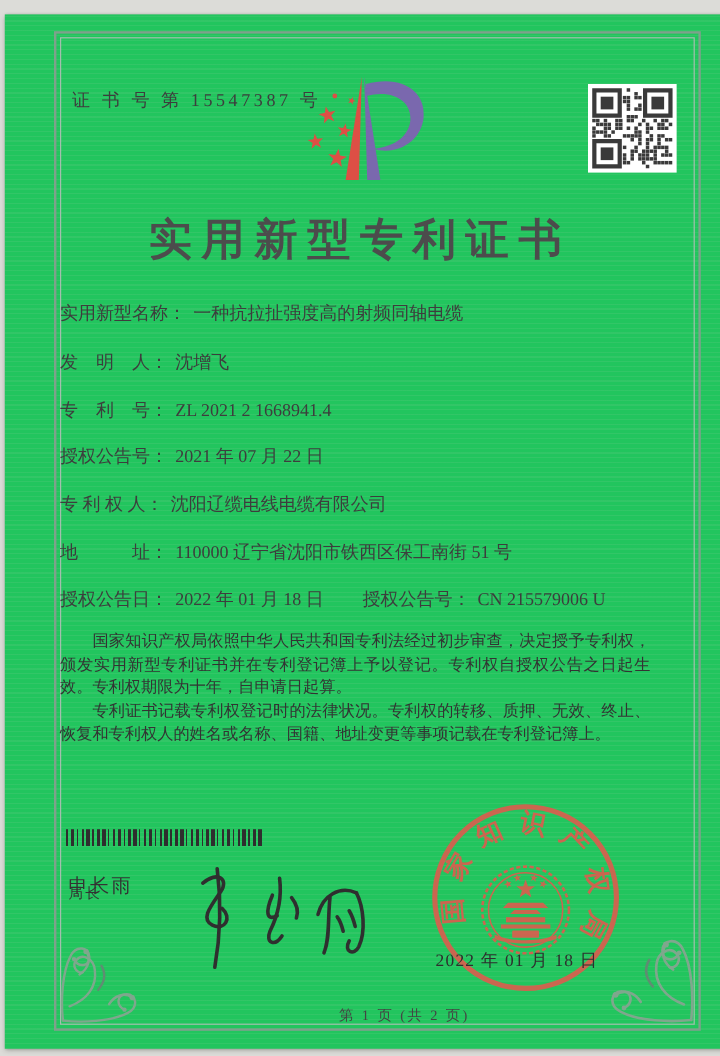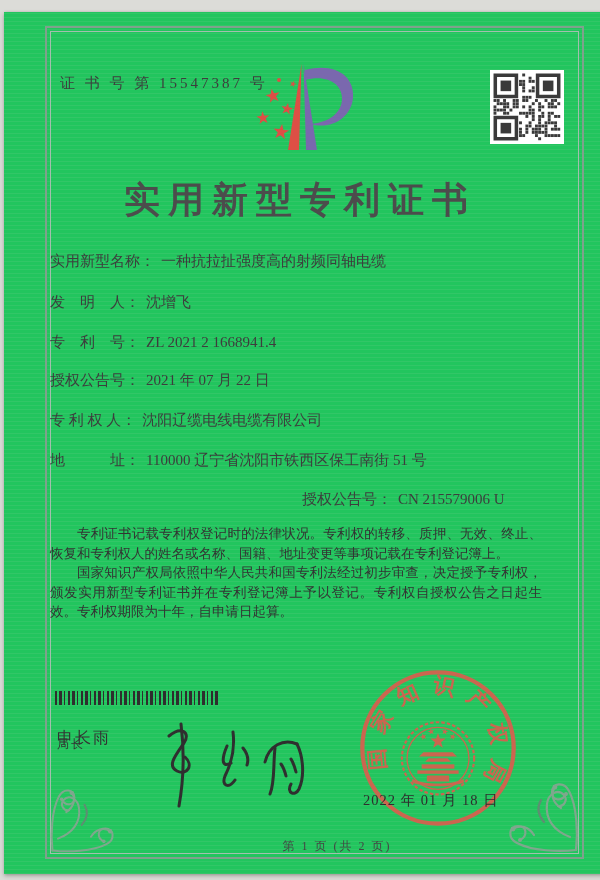--- a/index.html
+++ b/index.html
@@ -208,27 +208,28 @@
     <div class="title">实用新型专利证书</div>
 
     <div class="fields">
       <div class="frow" style="top:0px"><span>实用新型名称：</span><span class="val">一种抗拉扯强度高的射频同轴电缆</span></div>
       <div class="frow" style="top:41px"><span>发　明　人：</span><span class="val">沈增飞</span></div>
       <div class="frow" style="top:81px"><span>专　利　号：</span><span class="val">ZL 2021 2 1668941.4</span></div>
       <div class="frow" style="top:119px"><span>授权公告号：</span><span class="val">2021 年 07 月 22 日</span></div>
       <div class="frow" style="top:159px"><span>专 利 权 人：</span><span class="val">沈阳辽缆电线电缆有限公司</span></div>
       <div class="frow" style="top:199px"><span>地　　　址：</span><span class="val">110000 辽宁省沈阳市铁西区保工南街 51 号</span></div>
       <div class="frow" style="top:238px;width:495px">
+        <span><span>授权公告日：</span><span class="val">2022 年 01 月 18 日</span></span>
         <span class="col2"><span>授权公告号：</span><span class="val">CN 215579006 U</span></span>
       </div>
     </div>
 
     <div class="paras">
+      <p>国家知识产权局依照中华人民共和国专利法经过初步审查，决定授予专利权，颁发实用新型专利证书并在专利登记簿上予以登记。专利权自授权公告之日起生效。专利权期限为十年，自申请日起算。</p>
       <p>专利证书记载专利权登记时的法律状况。专利权的转移、质押、无效、终止、恢复和专利权人的姓名或名称、国籍、地址变更等事项记载在专利登记簿上。</p>
-      <p>国家知识产权局依照中华人民共和国专利法经过初步审查，决定授予专利权，颁发实用新型专利证书并在专利登记簿上予以登记。专利权自授权公告之日起生效。专利权期限为十年，自申请日起算。</p>
     </div>
 
     <div class="barcode"></div>
 
     <div class="signer-title">局长</div>
     <div class="signer-name">申长雨</div>
 
     <svg class="signature" viewBox="0 0 185 90">
       <g fill="none" stroke="#2f2f2f" stroke-width="3" stroke-linecap="round" stroke-linejoin="round">
         <path d="M14,16 C26,6 36,12 29,23 C20,36 12,46 22,51 C32,56 39,45 30,37"></path>

